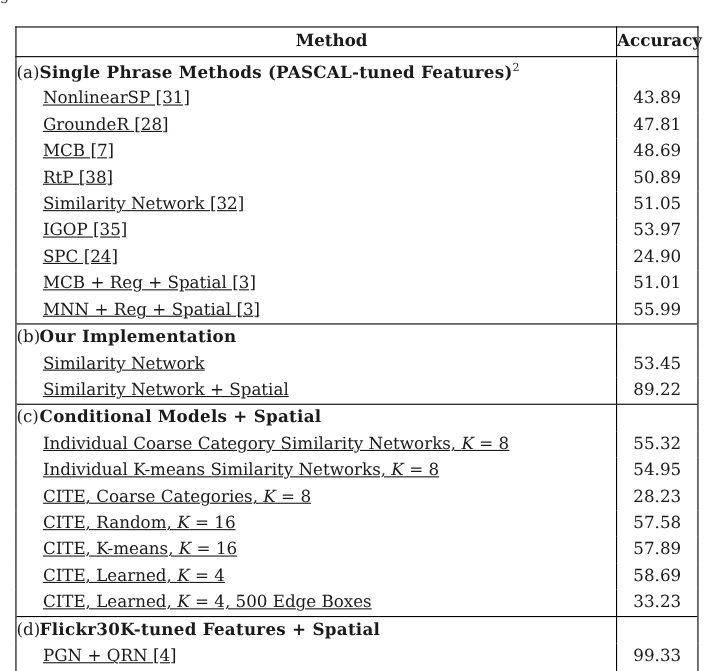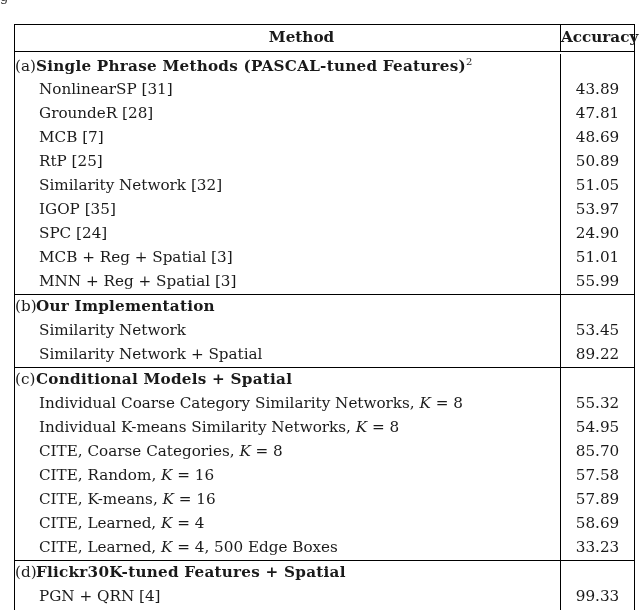--- a/index.html
+++ b/index.html
@@ -118,20 +118,21 @@
     vertical-align: super;
     font-weight: normal;
     letter-spacing: 0;
   }
   .indent {
     display: inline-block;
     width: 24px;
   }
   .row-label {
     font-weight: normal;
+    text-decoration: underline;
   }
   .mathk {
     font-style: italic;
     font-family: "DejaVu Serif", "Liberation Serif", serif;
   }
   .acc-val { font-weight: normal; }
 </style>
 </head>
 <body>
 
@@ -162,21 +163,21 @@
         </tr>
         <tr class="data-row">
           <td class="cell-method"><span class="indent"></span><span class="row-label">GroundeR [28]</span></td>
           <td class="cell-acc"><span class="acc-val">47.81</span></td>
         </tr>
         <tr class="data-row">
           <td class="cell-method"><span class="indent"></span><span class="row-label">MCB [7]</span></td>
           <td class="cell-acc"><span class="acc-val">48.69</span></td>
         </tr>
         <tr class="data-row">
-          <td class="cell-method"><span class="indent"></span><span class="row-label">RtP [25]</span></td>
+          <td class="cell-method"><span class="indent"></span><span class="row-label">RtP [38]</span></td>
           <td class="cell-acc"><span class="acc-val">50.89</span></td>
         </tr>
         <tr class="data-row">
           <td class="cell-method"><span class="indent"></span><span class="row-label">Similarity Network [32]</span></td>
           <td class="cell-acc"><span class="acc-val">51.05</span></td>
         </tr>
         <tr class="data-row">
           <td class="cell-method"><span class="indent"></span><span class="row-label">IGOP [35]</span></td>
           <td class="cell-acc"><span class="acc-val">53.97</span></td>
         </tr>
@@ -211,21 +212,21 @@
         <tr class="data-row">
           <td class="cell-method"><span class="indent"></span><span class="row-label">Individual Coarse Category Similarity Networks, <span class="mathk">K</span> = 8</span></td>
           <td class="cell-acc"><span class="acc-val">55.32</span></td>
         </tr>
         <tr class="data-row">
           <td class="cell-method"><span class="indent"></span><span class="row-label">Individual K-means Similarity Networks, <span class="mathk">K</span> = 8</span></td>
           <td class="cell-acc"><span class="acc-val">54.95</span></td>
         </tr>
         <tr class="data-row">
           <td class="cell-method"><span class="indent"></span><span class="row-label">CITE, Coarse Categories, <span class="mathk">K</span> = 8</span></td>
-          <td class="cell-acc"><span class="acc-val">85.70</span></td>
+          <td class="cell-acc"><span class="acc-val">28.23</span></td>
         </tr>
         <tr class="data-row">
           <td class="cell-method"><span class="indent"></span><span class="row-label">CITE, Random, <span class="mathk">K</span> = 16</span></td>
           <td class="cell-acc"><span class="acc-val">57.58</span></td>
         </tr>
         <tr class="data-row">
           <td class="cell-method"><span class="indent"></span><span class="row-label">CITE, K-means, <span class="mathk">K</span> = 16</span></td>
           <td class="cell-acc"><span class="acc-val">57.89</span></td>
         </tr>
         <tr class="data-row">

